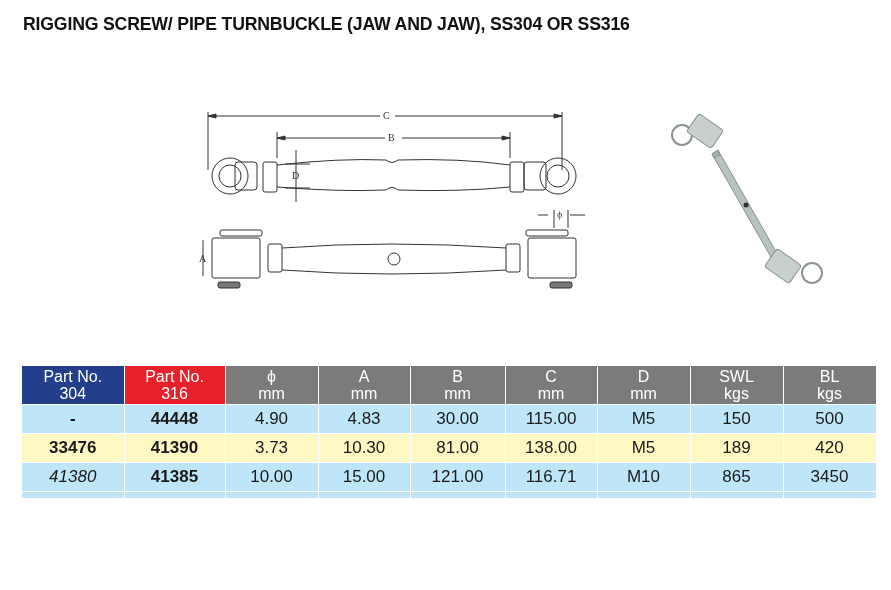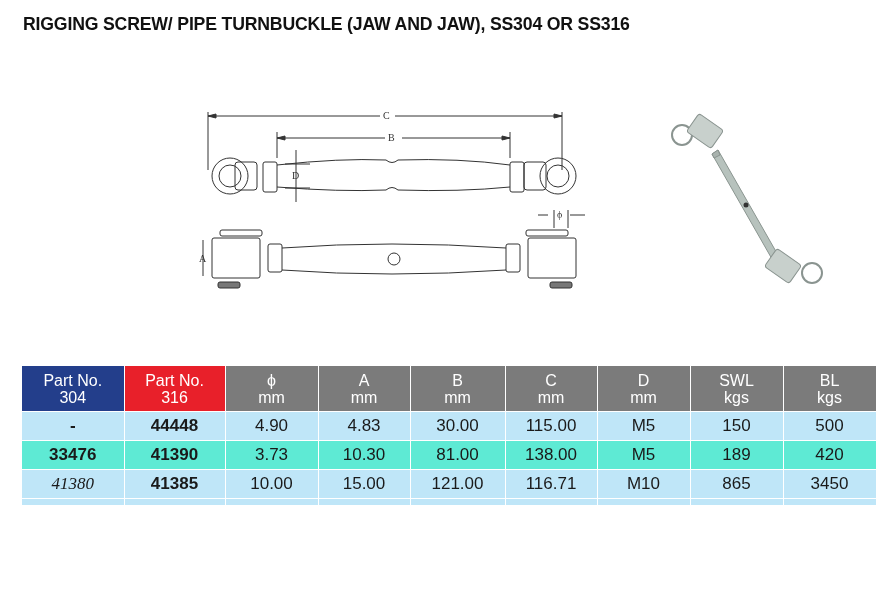--- a/index.html
+++ b/index.html
@@ -2,29 +2,29 @@
 <html><head>
 <meta charset="utf-8">
 <style>
   html, body { margin:0; padding:0; background:#ffffff; }
   body { width:891px; height:590px; position:relative; overflow:hidden; font-family:"Liberation Sans", sans-serif; }
   .title { position:absolute; left:23px; top:13px; font-size:19px; font-weight:bold; color:#111; letter-spacing:-0.2px; transform:scaleX(0.93); transform-origin:left top; white-space:nowrap; }
   .drawing { position:absolute; left:190px; top:100px; width:420px; height:210px; }
   .photo { position:absolute; left:650px; top:95px; width:185px; height:210px; }
   table.spec { position:absolute; left:22px; top:366px; border-collapse:collapse; table-layout:fixed; }
   table.spec th, table.spec td { text-align:center; padding:0; border-right:1px solid #ffffff; border-bottom:1px solid #ffffff; }
-  table.spec th { height:45px; color:#ffffff; font-weight:normal; font-size:16px; line-height:17px; background:#7b7b7b; }
+  table.spec th { height:38px; color:#ffffff; font-weight:normal; font-size:16px; line-height:17px; background:#7b7b7b; }
   table.spec th.h304 { background:#233e8b; }
   table.spec th.h316 { background:#e8202a; }
   table.spec td { height:28px; font-size:17px; color:#1a1a1a; }
   tr.light td { background:#bfe6f8; }
-  tr.dark td { background:#5eead4; }
+  tr.dark td { background:#fef9c3; }
   tr.stub td { height:6px; background:#bfe6f8; }
   td.bold { font-weight:bold; }
-  td.ital { font-style:italic;font-family:Liberation Serif, serif; }
+  td.ital { font-style:italic; }
 </style>
 </head>
 <body>
 
 <div class="title">RIGGING SCREW/ PIPE TURNBUCKLE (JAW AND JAW), SS304 OR SS316</div>
 
 <svg class="drawing" viewBox="0 0 420 210" xmlns="http://www.w3.org/2000/svg">
   <g stroke="#333" stroke-width="1" fill="none">
 
     <line x1="18" y1="12" x2="18" y2="70"></line>

